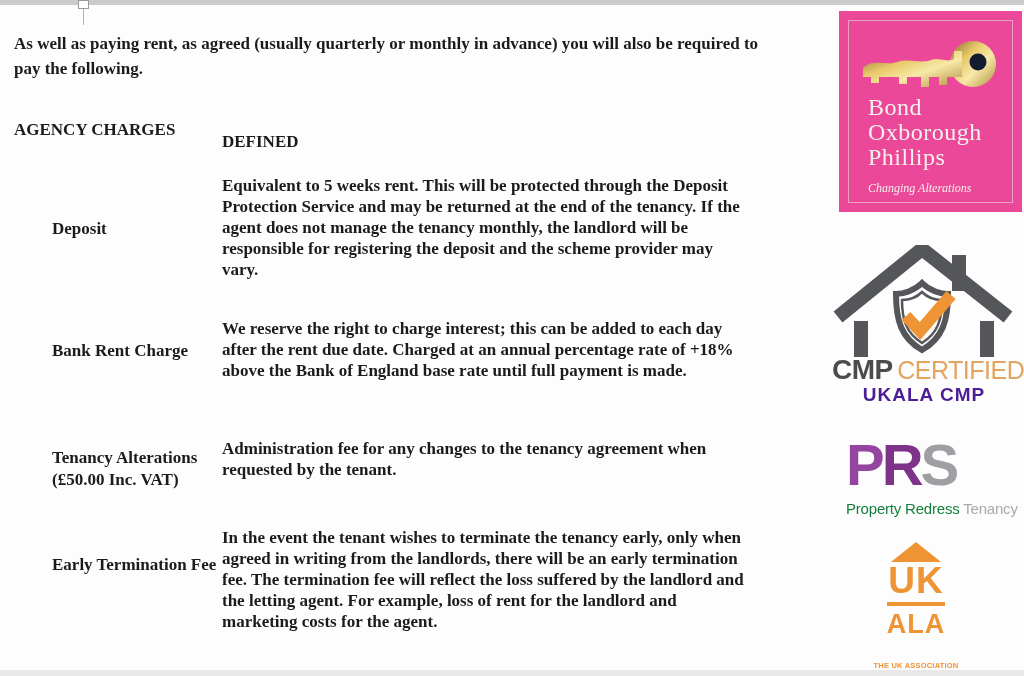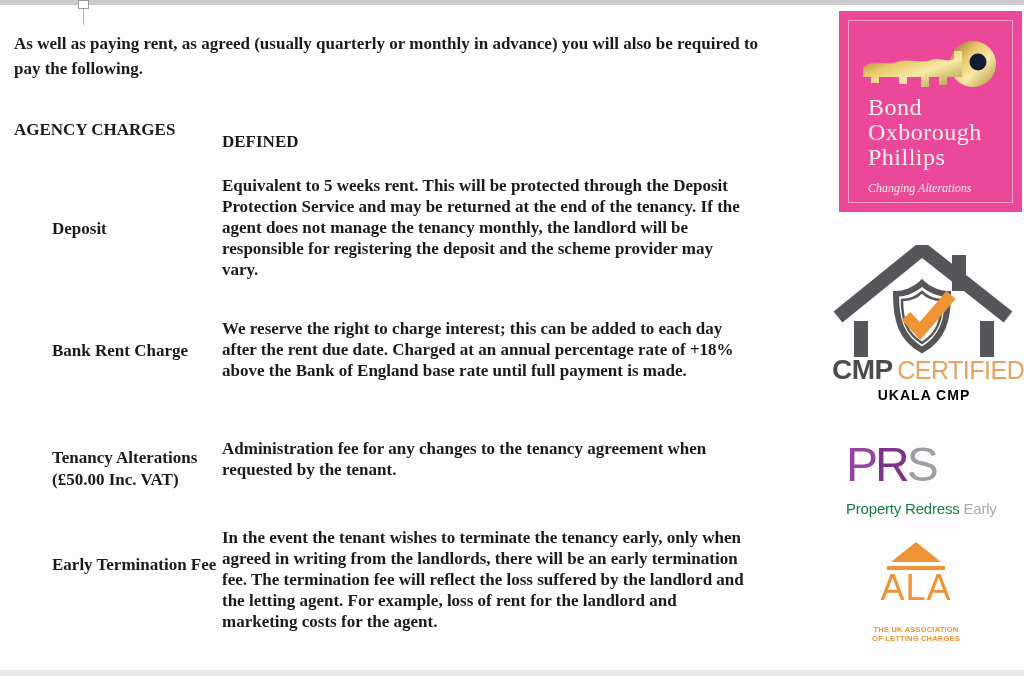--- a/index.html
+++ b/index.html
@@ -35,35 +35,35 @@
                font-size:24px; line-height:25px; color:#f4f1ea; letter-spacing:0.5px; }
   .bond-tagline { position:absolute; top:170px; left:29px; font-style:italic; font-size:12px; color:#f4f1ea;
                   font-family:"Liberation Serif", serif; }
 
   
   .cmp-logo { top:245px; left:832px; width:184px; height:150px; text-align:center; font-family:"Liberation Sans", sans-serif; }
   .cmp-house { display:block; margin:0 auto; }
   .cmp-title { margin-top:0; white-space:nowrap; line-height:26px; }
   .cmp-title .bold { font-weight:800; font-size:28px; color:#4a4b4d; letter-spacing:-0.5px; }
   .cmp-title .light { font-weight:400; font-size:25px; color:#e2a45e; letter-spacing:-0.5px; }
-  .cmp-sub { font-weight:800; font-size:14px; color:#000000; letter-spacing:1px; line-height:16px; }
+  .cmp-sub { font-weight:800; font-size:19px; color:#4c1d95; letter-spacing:1px; line-height:16px; }
 
   
   .prs-logo { top:436px; left:846px; width:150px; font-family:"Liberation Sans", sans-serif; }
-  .prs-letters { font-size:48px; line-height:58px; font-weight:400; letter-spacing:-3px; white-space:nowrap; }
+  .prs-letters { font-size:58px; line-height:58px; font-weight:700; letter-spacing:-3px; white-space:nowrap; }
   .prs-p { color:#94459f; } .prs-r { color:#7e3389; } .prs-s { color:#9d9fa2; }
   .prs-sub { margin-top:6px; font-size:15px; font-weight:500; white-space:nowrap; letter-spacing:-0.2px; }
   .prs-sub .purple { color:#15803d; } .prs-sub .gray { color:#a7a9ac; }
 
   
   .ukala-logo { top:542px; left:866px; width:100px; text-align:center; font-family:"Liberation Sans", sans-serif; color:#ef9434; }
   .ukala-roof { display:block; margin:0 auto; }
   .ukala-uk { font-size:37px; line-height:34px; font-weight:800; letter-spacing:1px; margin-top:2px; }
   .ukala-divider { width:58px; height:4px; background:#ef9434; margin:4px auto 3px auto; }
-  .ukala-ala { font-size:36px; line-height:30px; font-weight:400; letter-spacing:1px; }
+  .ukala-ala { font-size:27px; line-height:30px; font-weight:700; letter-spacing:1px; }
   .ukala-sub { margin-top:22px; font-size:7.5px; font-weight:bold; line-height:9px; letter-spacing:0.2px; }
 </style>
 </head>
 <body>
 
 <div class="abs ruler-bar"></div>
 <div class="abs margin-marker"></div>
 <div class="abs cursor-line"></div>
 
 <div class="abs doc-text intro">As well as paying rent, as agreed (usually quarterly or monthly in advance) you will also be required to pay the following.</div>
@@ -122,28 +122,29 @@
   </div>
   <div class="cmp-sub">UKALA CMP</div>
 </div>
 
 <div class="abs prs-logo">
   <div class="prs-letters">
     <span class="prs-p">P</span><span class="prs-r">R</span><span class="prs-s">S</span>
   </div>
   <div class="prs-sub">
     <span class="purple">Property Redress</span>
-    <span class="gray">Early</span>
+    <span class="gray">Tenancy</span>
   </div>
 </div>
 
 <div class="abs ukala-logo">
   <svg class="ukala-roof" width="50" height="20" viewBox="0 0 50 20">
     <polygon points="25,0 50,20 0,20" fill="#ef9434"></polygon>
   </svg>
+  <div class="ukala-uk">UK</div>
   <div class="ukala-divider"></div>
   <div class="ukala-ala">ALA</div>
   <div class="ukala-sub">
     <div>THE UK ASSOCIATION</div>
     <div>OF LETTING CHARGES</div>
   </div>
 </div>
 
 <div class="abs bottom-strip"></div>
 

